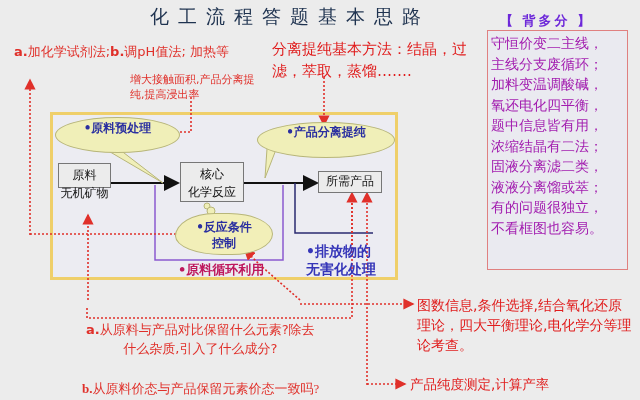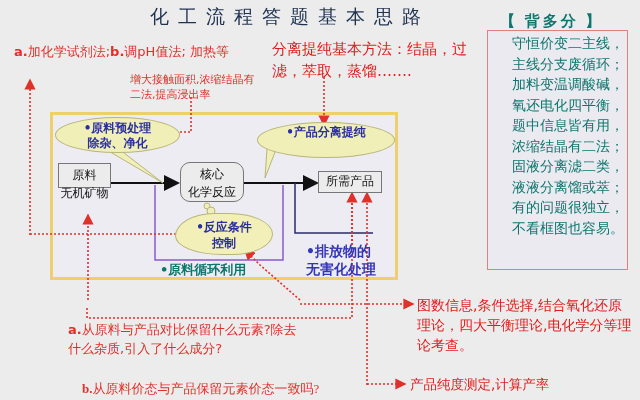--- a/index.html
+++ b/index.html
@@ -11,39 +11,39 @@
   .redb { color:#e01c1c; font-family:"DejaVu Sans", sans-serif; }
   .t-a { left:14px; top:43px; font-size:13px; white-space:nowrap; }
   .t-a b { font-weight:bold; }
   .t-inc { left:130px; top:72px; font-size:11px; line-height:15px; width:125px; }
   .t-sep { left:272px; top:38px; font-size:15px; line-height:22px; width:205px; }
   .frame { left:50px; top:112px; width:348px; height:168px; border:3px solid #efcf6a; background:#ececf2; box-sizing:border-box; }
   .box { background:#ececec; border:1.5px solid #777; font-size:12px; color:#111; text-align:center; box-sizing:border-box; }
   .ell { background:#f0efb8; border:1px solid #b8b67a; border-radius:50%; color:#2a2fa0; font-weight:bold; font-size:12px; text-align:center; box-sizing:border-box; }
   .cloud { background:#f2efb8; border:1px solid #b8b67a; border-radius:40% 45% 42% 48%/55% 50% 50% 45%; color:#2a2fa0; font-weight:bold; font-size:12px; text-align:center; box-sizing:border-box; }
   .blue-t { color:#3535b8; font-weight:bold; font-size:14px; line-height:18px; }
-  .purple-t { color:#0f766e; font-weight:bold; font-size:13px; }
-  .side-head { left:500px; top:12px; font-size:15px; color:#0f766e; font-weight:bold; letter-spacing:3px; font-family:Liberation Serif, serif; white-space:nowrap; }
+  .purple-t { color:#be185d; font-weight:bold; font-size:13px;margin-left:18px; }
+  .side-head { left:500px; top:12px; font-size:13px; color:#6d28d9; font-weight:bold; letter-spacing:3px; font-family:Liberation Sans, sans-serif; white-space:nowrap; }
   .side-box { left:487px; top:30px; width:141px; height:240px; border:1.5px solid #e08080; background:#eaeaf0; box-sizing:border-box; padding:2px 3px; }
-  .side-line { font-size:14px; line-height:20.5px; color:#0f766e; white-space:nowrap;text-align:right; }
+  .side-line { font-size:14px; line-height:20.5px; color:#a21caf; white-space:nowrap; }
   .t-q { font-size:13px; line-height:19px; }
   .t-graph { left:417px; top:295px; font-size:14px; line-height:20px; width:215px; }
   .t-purity { left:410px; top:376px; font-size:13.5px; white-space:nowrap; }
   svg.overlay { position:absolute; left:0; top:0; pointer-events:none; }
 </style>
 </head>
 <body>
 
 <div class="abs title">化工流程答题基本思路</div>
 
 <div class="abs t-a red">
   <b>a.</b><span>加化学试剂法;</span><b>b.</b><span>调pH值法;</span><span> 加热等</span>
 </div>
 
-<div class="abs t-inc red">增大接触面积,浓缩结晶有二法,提高浸出率</div>
+<div class="abs t-inc red">增大接触面积,产品分离提纯,提高浸出率</div>
 
 <div class="abs t-sep redb">分离提纯基本方法：结晶，过滤，萃取，蒸馏…….</div>
 
 <div class="abs frame"></div>
 
 <svg class="overlay" width="640" height="400">
   <defs>
     <marker id="ab" markerWidth="8" markerHeight="8" refX="7" refY="4" orient="auto">
         <path d="M0,0 L8,4 L0,8 z" fill="#111"></path>
       </marker>
@@ -76,29 +76,28 @@
     <polyline points="300,300 260,265 245,250" marker-end="url(#ar)"></polyline>
     <line x1="300" y1="304" x2="413" y2="304" marker-end="url(#ar)"></line>
     <line x1="367" y1="384" x2="405" y2="384" marker-end="url(#ar)"></line>
   </g>
 </svg>
 
 <div class="abs box" style="left:58px;top:163px;width:53px;height:25px;padding-top:2px;line-height:18px;">
   <div>原料</div>
   <div>无机矿物</div>
 </div>
-<div class="abs box" style="left:180px;top:162px;width:64px;height:40px;padding-top:2px;line-height:18px;border-radius:10px;">
+<div class="abs box" style="left:180px;top:162px;width:64px;height:40px;padding-top:2px;line-height:18px;">
   <div>核心</div>
   <div>化学反应</div>
 </div>
 <div class="abs box" style="left:318px;top:171px;width:64px;height:22px;line-height:19px;">所需产品</div>
 
 <div class="abs ell" style="left:55px;top:117px;width:125px;height:36px;padding-top:3px;line-height:15px;">
   <div>•原料预处理</div>
-  <div>除杂、净化</div>
 </div>
 <div class="abs ell" style="left:257px;top:122px;width:138px;height:36px;line-height:18px;">•产品分离提纯</div>
 <div class="abs cloud" style="left:175px;top:213px;width:98px;height:42px;padding-top:5px;line-height:16px;">
   <div>•反应条件</div>
   <div>控制</div>
 </div>
 
 <div class="abs purple-t" style="left:160px;top:261px;">•原料循环利用</div>
 <div class="abs blue-t" style="left:306px;top:242px;">
   <div>•排放物的</div>
@@ -112,21 +111,21 @@
   <div class="side-line">加料变温调酸碱，</div>
   <div class="side-line">氧还电化四平衡，</div>
   <div class="side-line">题中信息皆有用，</div>
   <div class="side-line">浓缩结晶有二法；</div>
   <div class="side-line">固液分离滤二类，</div>
   <div class="side-line">液液分离馏或萃；</div>
   <div class="side-line">有的问题很独立，</div>
   <div class="side-line">不看框图也容易。</div>
 </div>
 
-<div class="abs red t-q" style="left:68px;top:320px;">
+<div class="abs red t-q" style="left:86px;top:320px;text-align:center;">
   <div><b>a.</b><span>从原料与产品对比保留什么元素?除去</span></div>
   <div>什么杂质,引入了什么成分?</div>
 </div>
 <div class="abs red t-q" style="left:82px;top:379px;font-family:Liberation Serif, serif;">
   <div><b>b.</b><span>从原料价态与产品保留元素价态一致吗?</span></div>
   <div>升了还降了?</div>
 </div>
 
 <div class="abs t-graph redb">图数信息,条件选择,结合氧化还原理论，四大平衡理论,电化学分等理论考查。</div>
 <div class="abs t-purity redb">产品纯度测定,计算产率</div>

